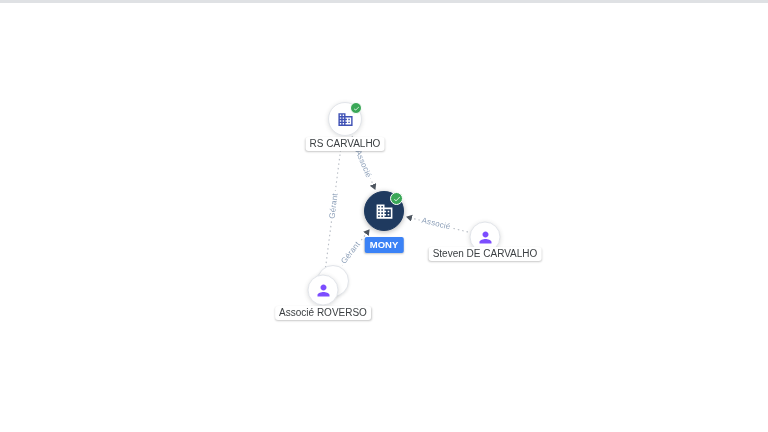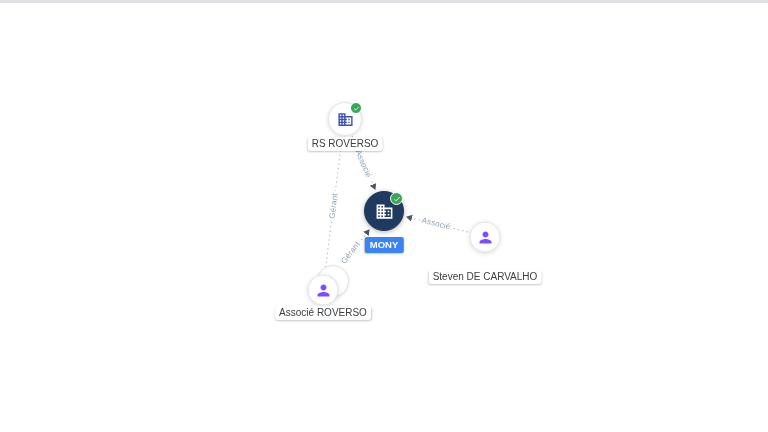--- a/index.html
+++ b/index.html
@@ -92,21 +92,21 @@
     <div class="circle company">
       <svg class="icon-building" viewBox="0 0 24 24">
         <path fill="#3f51b5" d="M12 7V3H2v18h20V7H12zM6 19H4v-2h2v2zm0-4H4v-2h2v2zm0-4H4V9h2v2zm0-4H4V5h2v2zm4 12H8v-2h2v2zm0-4H8v-2h2v2zm0-4H8V9h2v2zm0-4H8V5h2v2zm10 12h-8v-2h2v-2h-2v-2h2v-2h-2V9h8v10zm-2-8h-2v2h2v-2zm0 4h-2v2h2v-2z"></path>
       </svg>
       <span class="badge">
         <svg viewBox="0 0 24 24" width="7" height="7">
             <path fill="#ffffff" d="M9 16.2L4.8 12l-1.4 1.4L9 19 21 7l-1.4-1.4L9 16.2z"></path>
           </svg>
       </span>
     </div>
-    <span class="node-label" style="top:18px">RS ROVERSO</span>
+    <span class="node-label" style="top:18px">RS CARVALHO</span>
   </div>
 
   <div class="node" style="left:384px; top:211px">
     <div class="circle company selected">
       <svg class="icon-building" viewBox="0 0 24 24">
         <path fill="#ffffff" d="M12 7V3H2v18h20V7H12zM6 19H4v-2h2v2zm0-4H4v-2h2v2zm0-4H4V9h2v2zm0-4H4V5h2v2zm4 12H8v-2h2v2zm0-4H8v-2h2v2zm0-4H8V9h2v2zm0-4H8V5h2v2zm10 12h-8v-2h2v-2h-2v-2h2v-2h-2V9h8v10zm-2-8h-2v2h2v-2zm0 4h-2v2h2v-2z"></path>
       </svg>
       <span class="badge">
         <svg viewBox="0 0 24 24" width="8" height="8">
             <path fill="#ffffff" d="M9 16.2L4.8 12l-1.4 1.4L9 19 21 7l-1.4-1.4L9 16.2z"></path>
@@ -115,21 +115,21 @@
     </div>
     <span class="node-label selected" style="top:26px">MONY</span>
   </div>
 
   <div class="node" style="left:485px; top:237px">
     <div class="circle person">
       <svg class="icon-person" viewBox="0 0 24 24">
         <path fill="#7c4dff" d="M12 12c2.21 0 4-1.79 4-4s-1.79-4-4-4-4 1.79-4 4 1.79 4 4 4zm0 2c-2.67 0-8 1.34-8 4v2h16v-2c0-2.66-5.33-4-8-4z"></path>
       </svg>
     </div>
-    <span class="node-label" style="top:33px">Steven DE CARVALHO</span>
+    <span class="node-label" style="top:10px">Steven DE CARVALHO</span>
   </div>
 
   <div class="node" style="left:323px; top:290px">
     <span class="stack"></span>
     <div class="circle person">
       <svg class="icon-person" viewBox="0 0 24 24">
         <path fill="#7c4dff" d="M12 12c2.21 0 4-1.79 4-4s-1.79-4-4-4-4 1.79-4 4 1.79 4 4 4zm0 2c-2.67 0-8 1.34-8 4v2h16v-2c0-2.66-5.33-4-8-4z"></path>
       </svg>
     </div>
     <span class="node-label" style="top:16px">Associé ROVERSO</span>

